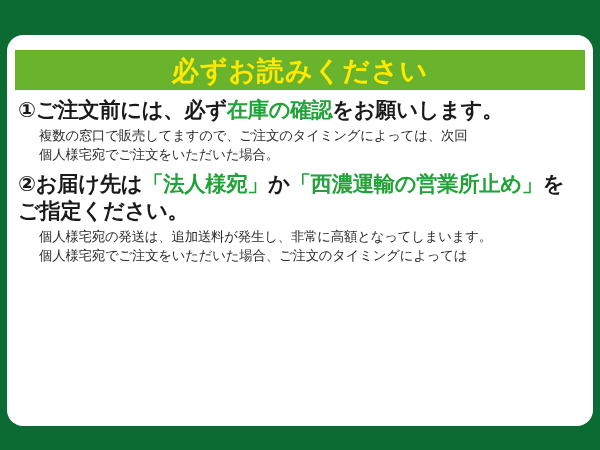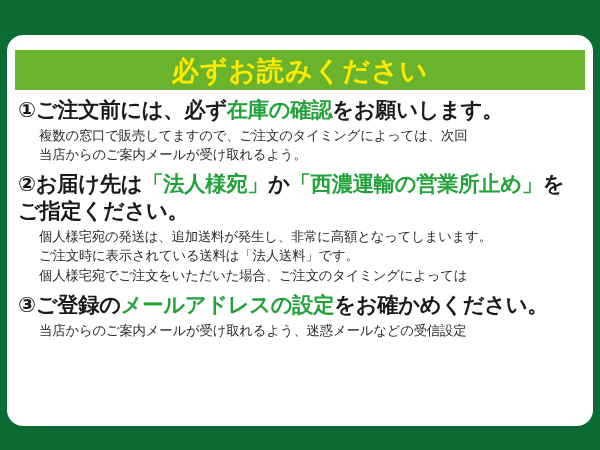--- a/index.html
+++ b/index.html
@@ -133,37 +133,34 @@
     <div id="title-band">
       <span id="title-text">必ずお読みください</span>
     </div>
 
     <div id="body-region">
 
       <div class="item">
         <div class="headline"><span>①</span><span>ご注文前には、必ず</span><span class="hl">在庫の確認</span><span>をお願いします。</span></div>
         <div class="sub">
           <div>複数の窓口で販売してますので、ご注文のタイミングによっては、次回</div>
-          <div>当店からのご案内メールが受け取れるよう。</div>
+          <div>個人様宅宛でご注文をいただいた場合。</div>
         </div>
       </div>
 
       <div class="item">
         <div class="headline wrap"><span>②</span><span>お届け先は</span><span class="hl">「法人様宛」</span><span>か</span><span class="hl">「西濃運輸の営業所止め」</span><span>をご指定ください。</span></div>
         <div class="sub">
           <div>個人様宅宛の発送は、追加送料が発生し、非常に高額となってしまいます。</div>
-          <div>ご注文時に表示されている送料は「法人送料」です。</div>
           <div>個人様宅宛でご注文をいただいた場合、ご注文のタイミングによっては</div>
         </div>
       </div>
 
       <div class="item last">
-        <div class="headline"><span>③</span><span>ご登録の</span><span class="hl">メールアドレスの設定</span><span>をお確かめください。</span></div>
         <div class="sub">
-          <div>当店からのご案内メールが受け取れるよう、迷惑メールなどの受信設定</div>
         </div>
       </div>
 
     </div>
   </div>
 
 
 </div>
 
 </body></html>

